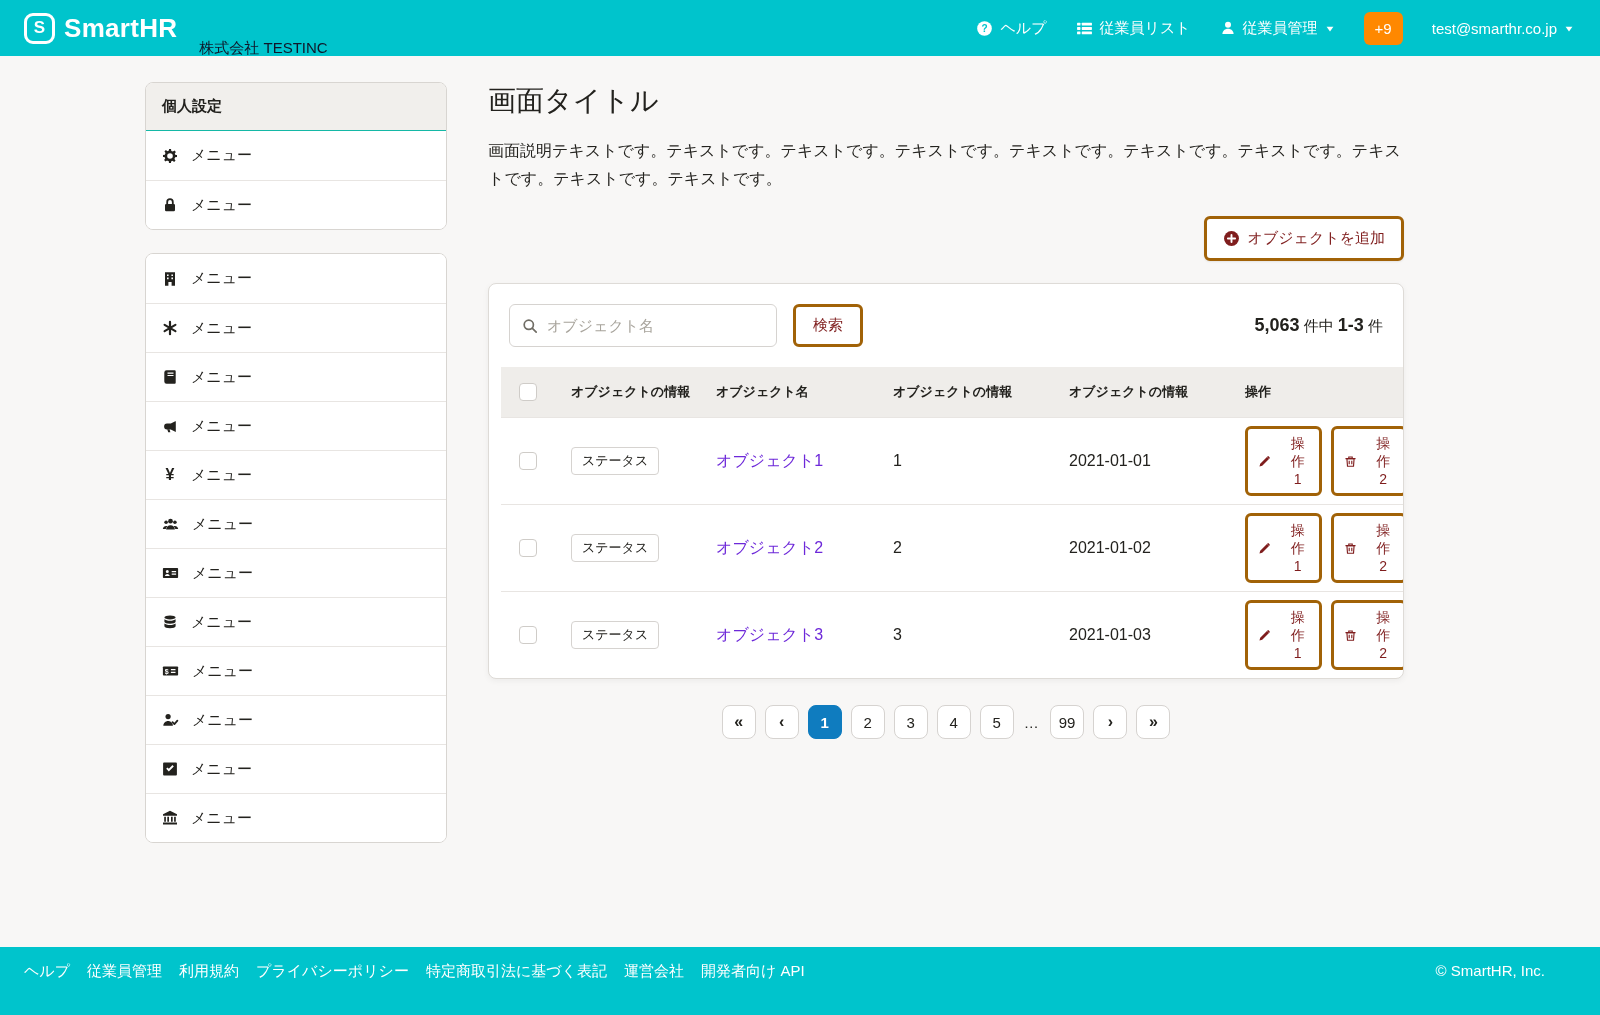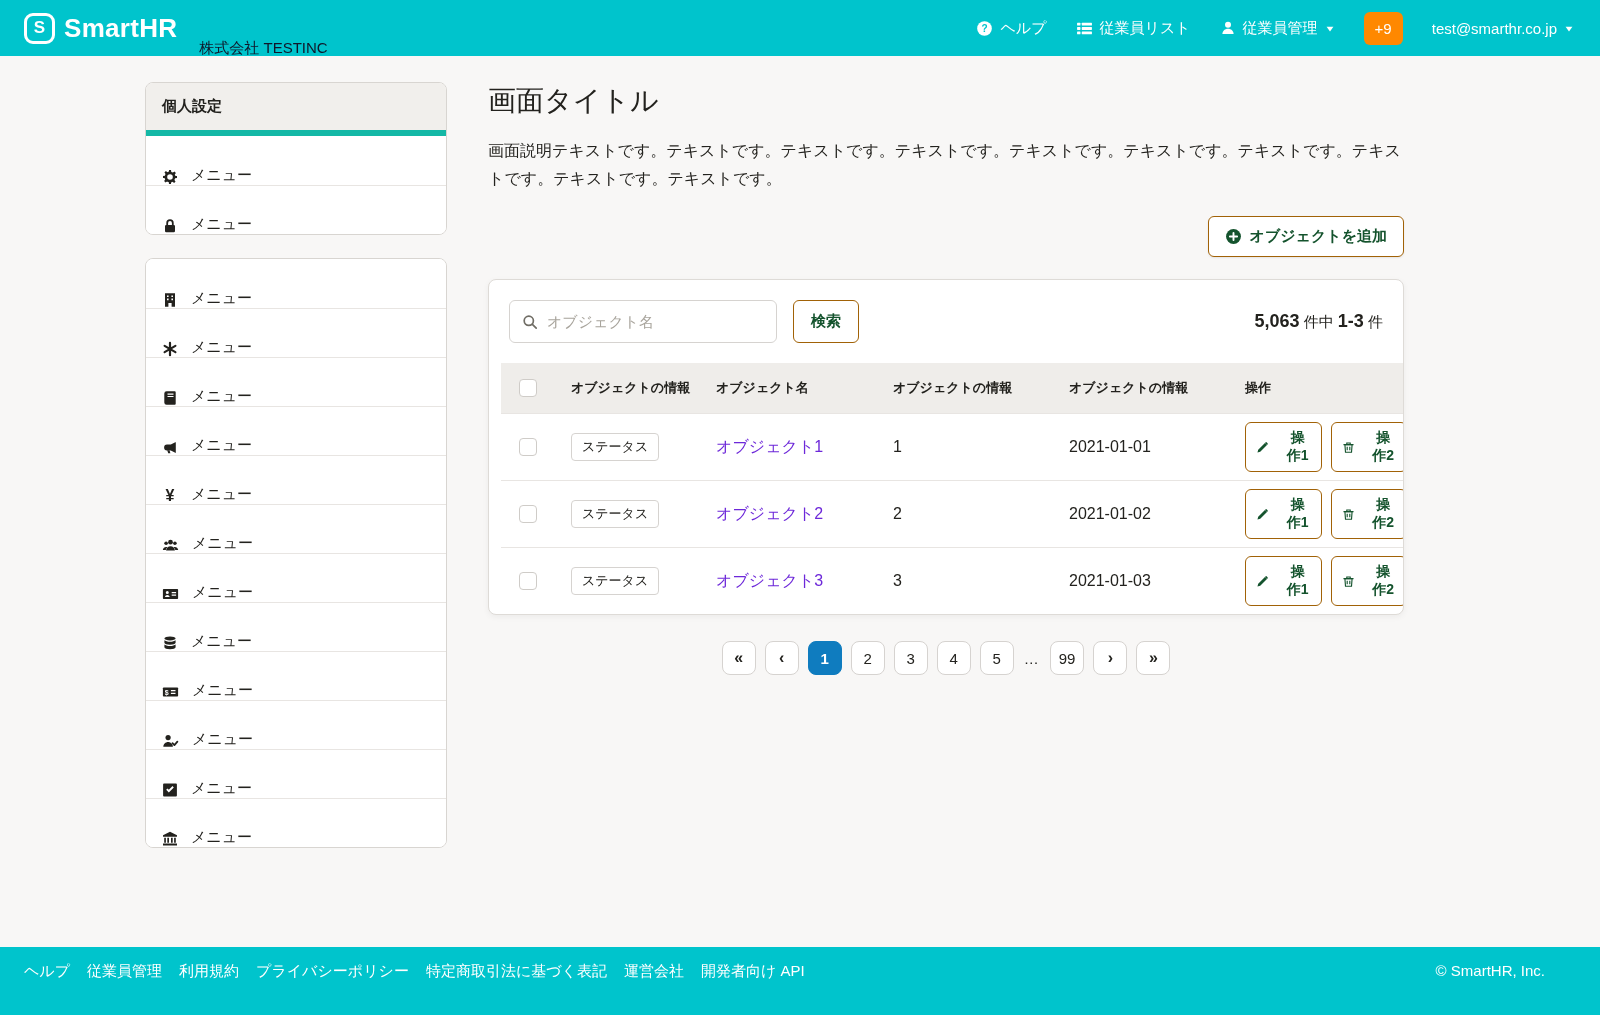--- a/index.html
+++ b/index.html
@@ -24,30 +24,30 @@
   .h-right { display: flex; align-items: center; gap: 29px; }
   .hnav-item { display: flex; align-items: center; gap: 7px; color: #fff; font-size: 15px; cursor: pointer; white-space: nowrap; }
   .badge { background: #ff8800; color: #fff; font-size: 15px; border-radius: 6px; padding: 8px 11px; cursor: pointer; }
 
   
   .layout { flex: 1; display: flex; align-items: flex-start; gap: 41px; padding: 26px 196px 0 145px; min-height: 0; }
 
   
   .sidebar { flex: 0 0 302px; display: flex; flex-direction: column; gap: 23px; }
   .side-card { background: #fff; border: 1px solid #d8d5d1; border-radius: 8px; overflow: hidden; }
-  .side-head { background: #f1efec; padding: 14px 16px; font-weight: bold; font-size: 15px; border-bottom: 6px solid #14b8a6; }
-  .side-item { display: flex; align-items: flex-end; gap: 13px; padding: 0 16px; height: 49px; font-size: 15px; cursor: pointer; background: #fff; }
+  .side-head { background: #f1efec; padding: 14px 16px; font-weight: bold; font-size: 15px; border-bottom: 1px solid #14b8a6; }
+  .side-item { display: flex; align-items: center; gap: 13px; padding: 0 16px; height: 49px; font-size: 15px; cursor: pointer; background: #fff; }
   .side-item + .side-item { border-top: 1px solid #e8e5e2; }
 
   
   .main { flex: 1; min-width: 0; }
   .page-title { font-size: 28px; font-weight: 400; margin-bottom: 17px; }
   .page-desc { font-size: 16px; line-height: 1.72; margin-bottom: 24px; }
   .add-row { display: flex; justify-content: flex-end; margin-bottom: 22px; }
-  .btn { display: inline-flex; align-items: center; gap: 8px; background: #fff; border: 1px solid #a16207; border-radius: 6px; font-size: 15px; font-weight: bold; color: #14532d; cursor: pointer; font-family: inherit; }
+  .btn { display: inline-flex; align-items: center; gap: 8px; background: #fff; border: 3px solid #a16207; border-radius: 6px; font-size: 15px; font-weight: normal; color: #7f1d1d; cursor: pointer; font-family: inherit; }
   .add-btn { padding: 10px 16px; box-shadow: 0 1px 2px rgba(0,0,0,.08); }
 
   .card { background: #fff; border: 1px solid #dedbd7; border-radius: 8px; box-shadow: 0 2px 6px rgba(0,0,0,.05); overflow: hidden; }
   .card-top { display: flex; align-items: center; justify-content: space-between; padding: 20px; }
   .search-group { display: flex; align-items: center; gap: 16px; }
   .search-box { display: flex; align-items: center; gap: 9px; border: 1px solid #d6d3d0; border-radius: 6px; background: #fff; height: 43px; padding: 0 12px; width: 268px; }
   .search-box .icon { color: #706d65; }
   .search-box input { border: none; outline: none; font-size: 15px; flex: 1; font-family: inherit; color: #23221e; min-width: 0; background: transparent; }
   .search-box input::placeholder { color: #a8a49c; }
   .search-btn { height: 43px; padding: 0 17px; text-align: center; }

